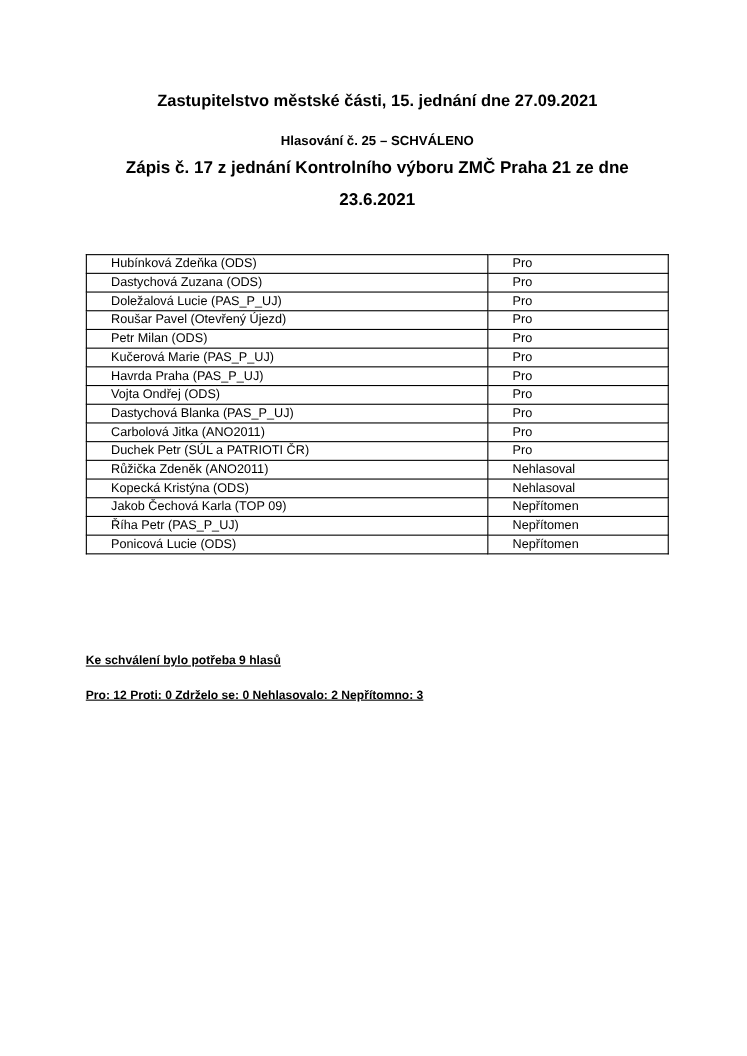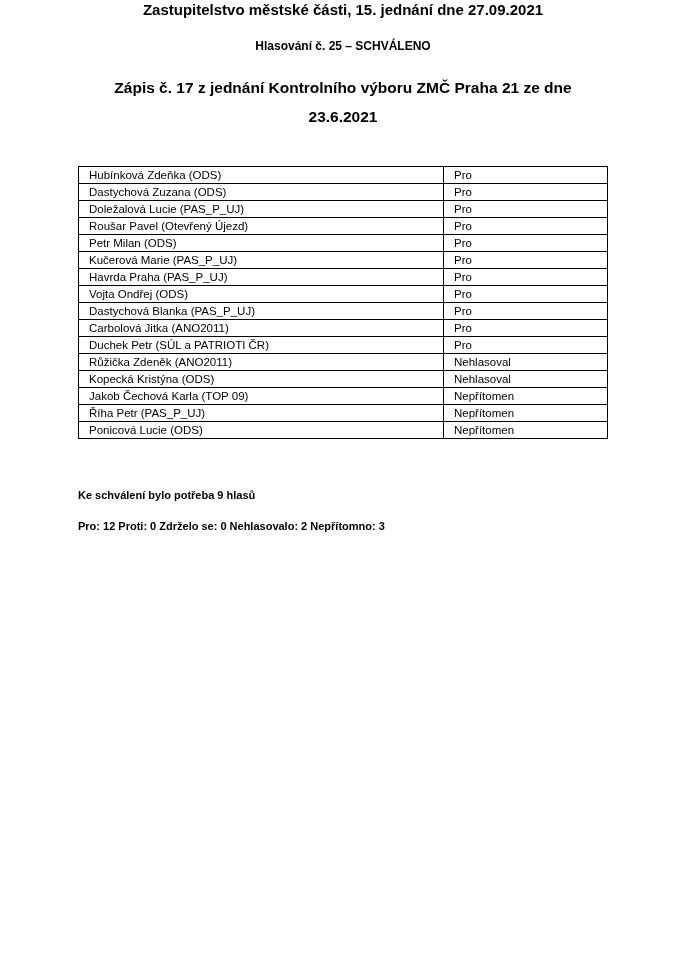--- a/index.html
+++ b/index.html
@@ -24,53 +24,55 @@
   .content {
     padding-left: 78px;
     padding-right: 71px;
   }
   .heading {
     text-align: center;
     font-weight: bold;
     color: #000000;
   }
   .heading-1 {
+    padding-top: 82px;
     font-size: 15px;
     line-height: 19px;
   }
   .heading-2 {
     margin-top: 18px;
     font-size: 12px;
     line-height: 19px;
   }
   .heading-3 {
-    margin-top: 17px;
+    margin-top: 0;
     font-size: 15.5px;
     line-height: 29px;
   }
   table.vote-table {
     border-collapse: collapse;
     width: 100%;
     margin-top: 35px;
     table-layout: fixed;
   }
   table.vote-table td {
     border: 1px solid #000000;
     font-size: 11.5px;
     line-height: 13px;
-    padding: 2px 6px 1px 10px;
+    padding: 2px 6px 1px 22px;
     height: 14px;
     white-space: nowrap;
     overflow: hidden;
     vertical-align: middle;
   }
   td.name-cell { width: 69%; }
   td.vote-cell { width: 31%; }
   .summary {
-    margin-top: 50px;
+    margin-top: 91px;
+    text-decoration: underline;
   }
   .summary-line {
     font-size: 11px;
     font-weight: bold;
     line-height: 13px;
     margin-bottom: 18px;
     white-space: nowrap;
   }
 </style>
 </head>

